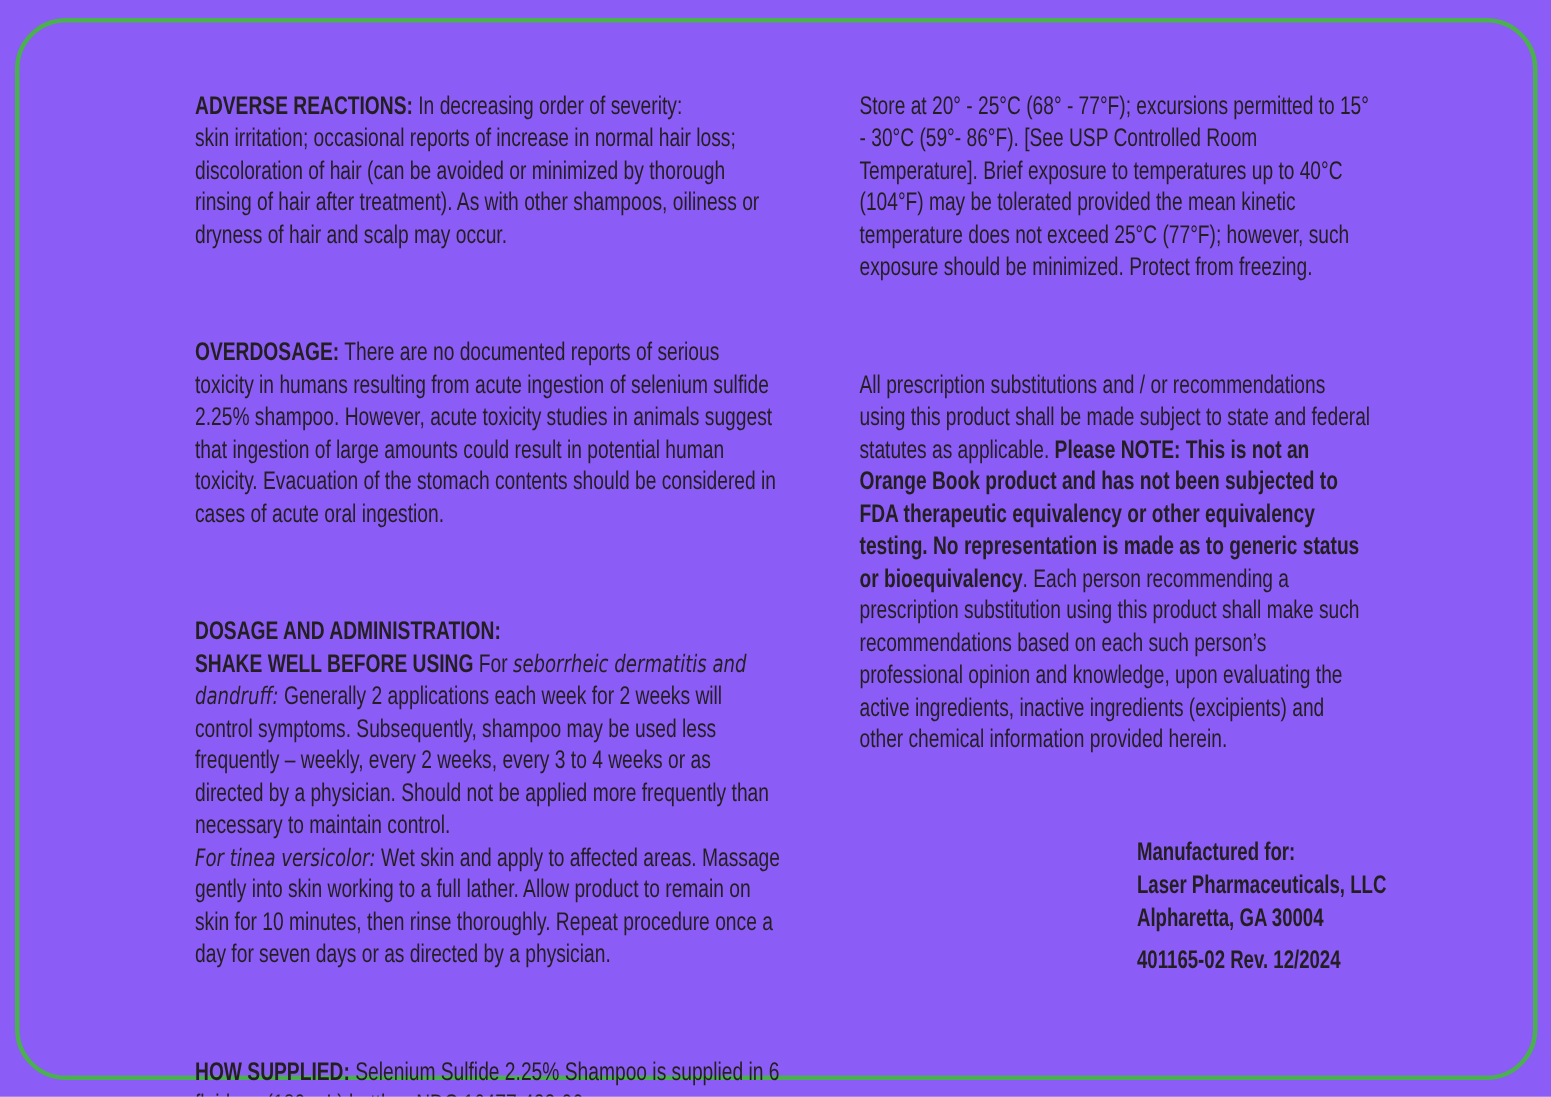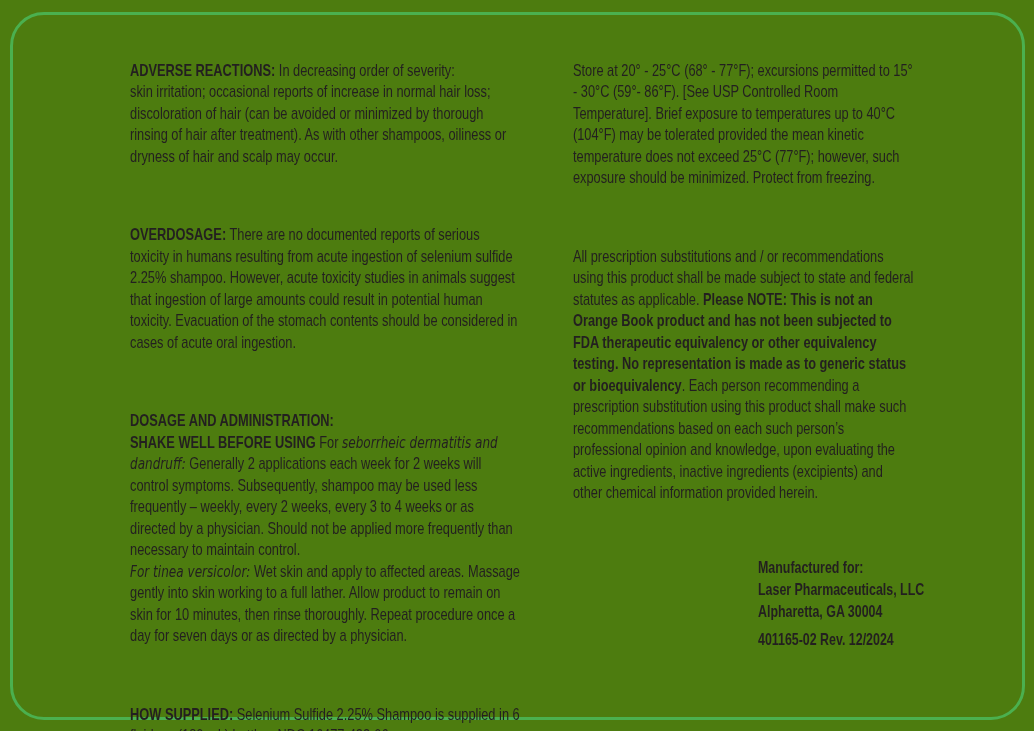--- a/index.html
+++ b/index.html
@@ -2,21 +2,21 @@
 <html><head>
 <meta charset="utf-8">
 <style>
   html, body { margin: 0; padding: 0; }
   body {
     width: 1034px; height: 731px;
     background: #ffffff;
     font-family: "Liberation Sans", sans-serif;
     color: #231f20;
   }
-  .page { position: relative; width: 1034px; height: 731px; overflow: hidden; background: #4d7c0f; }
+  .page { position: relative; width: 1034px; height: 731px; overflow: hidden; background: #8b5cf6; }
 
   .frame {
     position: absolute; left: 10px; top: 12px; right: 9px; bottom: 11px;
     border: 3px solid #4bb04f; border-radius: 34px;
     pointer-events: none;
   }
 
   .col {
     position: absolute; top: 38px;
     font-size: 17px; line-height: 21.5px;

